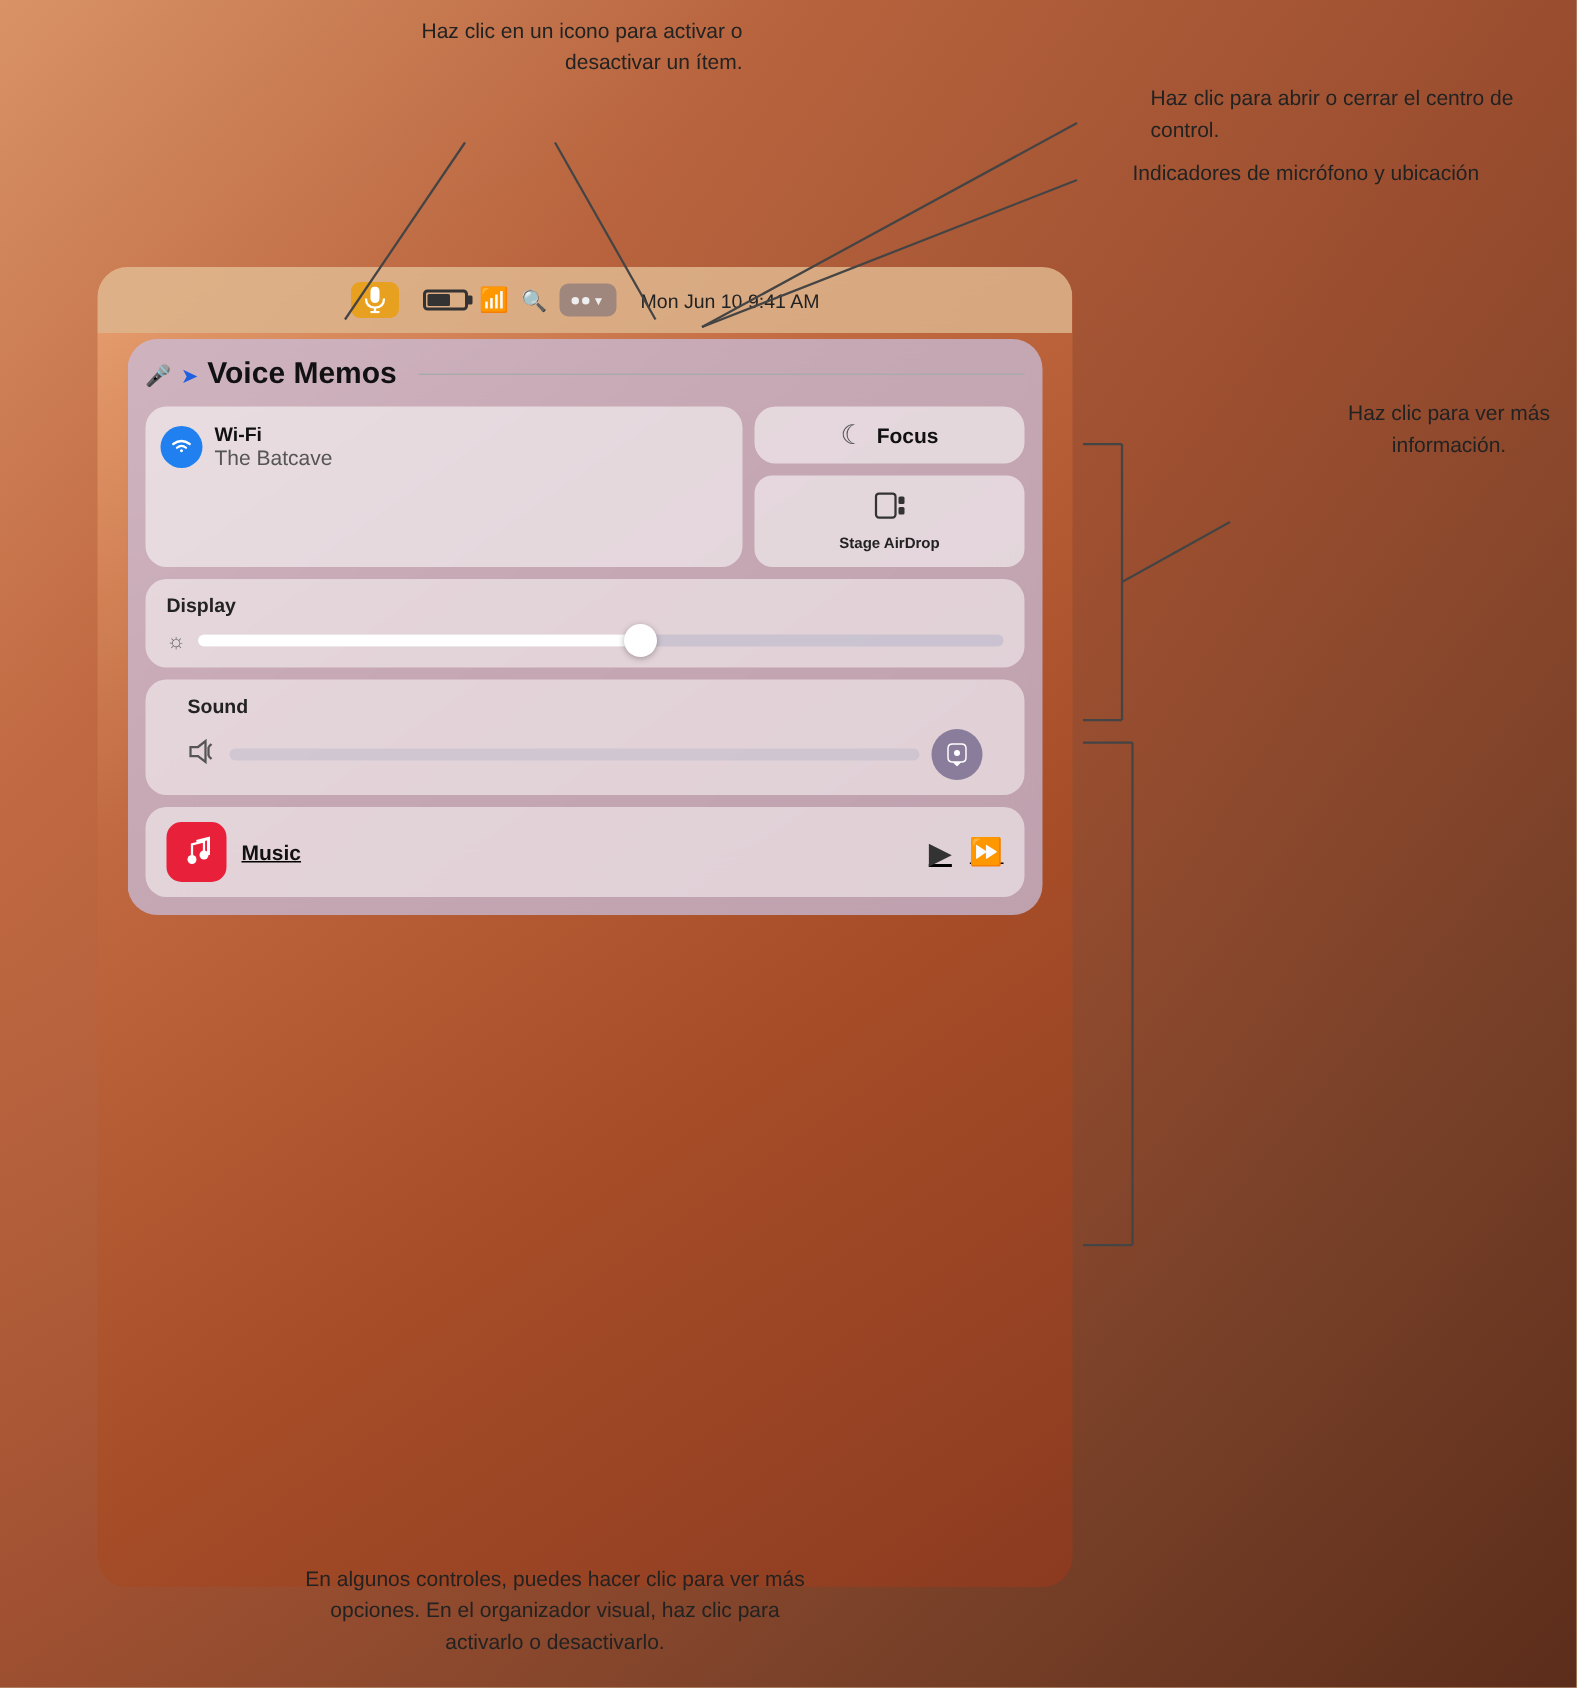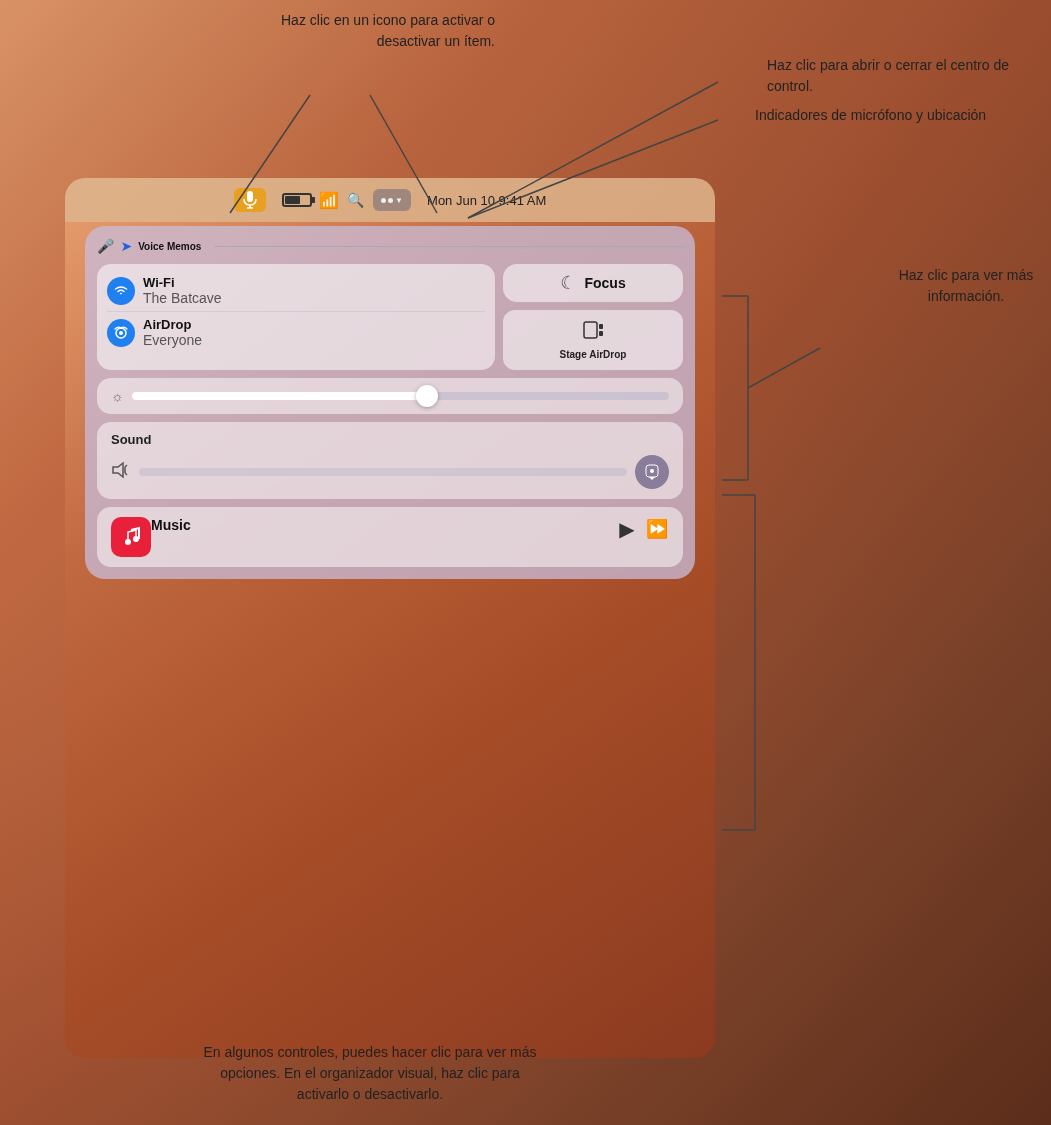--- a/index.html
+++ b/index.html
@@ -201,21 +201,21 @@
       font-size: 14px;
       color: #e8a020;
     }
 
     .cc-header-nav {
       font-size: 14px;
       color: #2060e0;
     }
 
     .cc-header-text {
-      font-size: 10px;
+      font-size: 20px;
       font-weight: 600;
       color: #111;
     }
 
     .cc-header-line {
       flex: 1;
       height: 1px;
       background: #aaa;
       margin-left: 8px;
     }
@@ -227,21 +227,21 @@
       margin-bottom: 8px;
     }
 
     .cc-network-left {
       flex: 1;
       background: rgba(255,255,255,0.55);
       border-radius: 14px;
       padding: 6px 10px;
       display: flex;
       flex-direction: column;
-      gap: 0;
+      gap: 14px;
     }
 
     .cc-network-item {
       display: flex;
       align-items: center;
       gap: 8px;
       padding: 5px 0;
     }
 
     .cc-network-item + .cc-network-item {
@@ -363,21 +363,21 @@
       box-shadow: 0 1px 4px rgba(0,0,0,0.3);
       position: absolute;
       top: 50%;
       transform: translateY(-50%);
     }
 
     
     .cc-sound {
       background: rgba(255,255,255,0.5);
       border-radius: 14px;
-      padding: 10px 14px;
+      padding: 10px 28px;
       margin-bottom: 8px;
     }
 
     .cc-sound-row {
       display: flex;
       align-items: center;
       gap: 8px;
     }
 
     .cc-volume-icon { font-size: 18px; color: #555; }
@@ -400,21 +400,23 @@
       font-size: 16px;
       color: white;
     }
 
     
     .cc-music {
       background: rgba(255,255,255,0.5);
       border-radius: 14px;
       padding: 10px 14px;
       display: flex;
-      align-items: flex-start;
+      align-items: center;
+      gap: 10px;
+      text-decoration: underline;
     }
 
     .music-icon-wrap {
       width: 40px;
       height: 40px;
       background: #e8203a;
       border-radius: 10px;
       display: flex;
       align-items: center;
       justify-content: center;
@@ -553,34 +555,20 @@
               <path d="M2.5 5 Q8 1 13.5 5" stroke="white" stroke-width="1.5" fill="none" stroke-linecap="round"></path>
             </svg>
           </div>
           <div class="cc-item-text">
             <span class="cc-item-title">Wi-Fi</span>
             <span class="cc-item-sub">The Batcave</span>
           </div>
         </div>
 
 
-        <div class="cc-network-item">
-          <div class="cc-icon-circle airdrop">
-            <svg width="16" height="16" viewBox="0 0 16 16" fill="none">
-              <circle cx="8" cy="8" r="5" stroke="white" stroke-width="1.5"></circle>
-              <circle cx="8" cy="8" r="2" fill="white"></circle>
-              <path d="M8 3 Q11 1 14 4" stroke="white" stroke-width="1.2" fill="none" stroke-linecap="round"></path>
-              <path d="M8 3 Q5 1 2 4" stroke="white" stroke-width="1.2" fill="none" stroke-linecap="round"></path>
-            </svg>
-          </div>
-          <div class="cc-item-text">
-            <span class="cc-item-title">AirDrop</span>
-            <span class="cc-item-sub">Everyone</span>
-          </div>
-        </div>
       </div>
 
       <div class="cc-network-right">
         <div class="cc-focus-btn">
           <span class="cc-focus-icon">☾</span>
           <span class="cc-focus-label">Focus</span>
         </div>
         <div class="cc-bottom-right">
           <div class="cc-mini-btn">
             <span class="cc-mini-icon">
@@ -591,20 +579,21 @@
               </svg>
             </span>
             <span class="cc-mini-label">Stage
 AirDrop</span>
           </div>
         </div>
       </div>
     </div>
 
     <div class="cc-display">
+      <div class="cc-section-title">Display</div>
       <div class="cc-slider-container">
         <span class="cc-slider-icon">☼</span>
         <div class="cc-slider" style="position:relative;overflow:visible;">
           <div class="cc-slider-fill" style="width:55%;"></div>
           <div class="cc-slider-thumb" style="left:calc(55% - 11px);"></div>
         </div>
       </div>
     </div>
 
     <div class="cc-sound">

